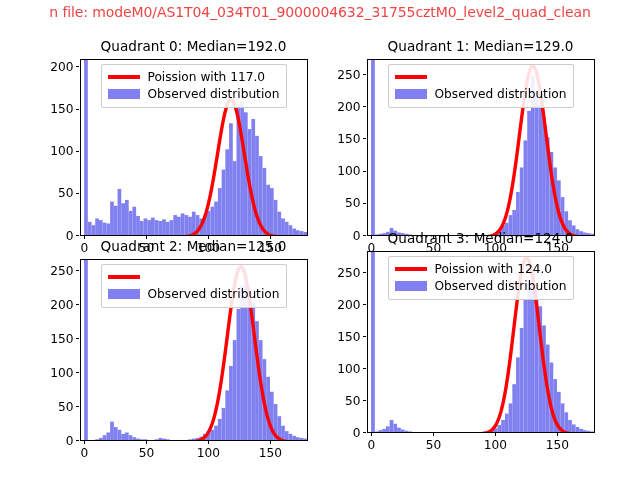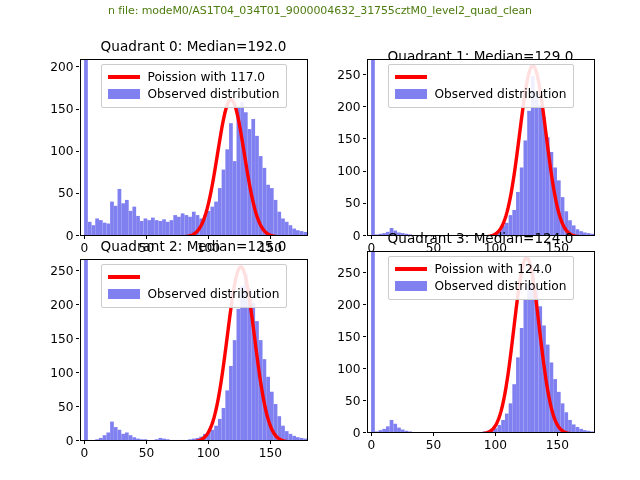--- a/index.html
+++ b/index.html
@@ -19,22 +19,22 @@
     left: 0; top: 0;
     width: 640px;
     height: 480px;
   }
   .suptitle {
     position: absolute;
     top: 4px;
     left: 50%;
     transform: translateX(-50%);
     white-space: nowrap;
-    font-size: 11px;
-    color: #4d7c0f;
+    font-size: 14px;
+    color: #ef4444;
     font-family: "DejaVu Sans", sans-serif;
     letter-spacing: -0.1px;
   }
   .panel {
     position: absolute;
   }
   .axes-title {
     position: absolute;
     left: 50%;
     transform: translateX(-50%);
@@ -213,21 +213,21 @@
       <div class="tickmark xtickmark" style="left: 83.9065px; top: 235.5px;"></div>
       <div class="ticklabel xtick-label" style="left: 84.4565px; top: 240.5px;">0</div>
       <div class="tickmark xtickmark" style="left: 145.863px; top: 235.5px;"></div>
       <div class="ticklabel xtick-label" style="left: 146.413px; top: 240.5px;">50</div>
       <div class="tickmark xtickmark" style="left: 207.82px; top: 235.5px;"></div>
       <div class="ticklabel xtick-label" style="left: 208.37px; top: 240.5px;">100</div>
       <div class="tickmark xtickmark" style="left: 269.776px; top: 235.5px;"></div>
       <div class="ticklabel xtick-label" style="left: 270.326px; top: 240.5px;">150</div>
     </div>
     <div class="panel" style="left: 0px; top: 0px; width: 640px; height: 480px;">
-      <div class="axes-title" style="left: 480.5px; top: 37.5px; margin-top: 10px;">Quadrant 1: Median=129.0</div>
+      <div class="axes-title" style="left: 480.5px; top: 37.5px;">Quadrant 1: Median=129.0</div>
       <div class="plotbox" style="left: 366.5px; top: 58.5px; width: 228px; height: 177px;">
         <svg class="plotsvg" width="228" height="177">
           <g>
             <rect x="3.0978260869565215" y="0" width="3.717391304347826" height="177" fill="#8080f0"></rect>
             <rect x="6.815217391304348" y="174.42545454545456" width="3.717391304347826" height="2.5745454545454436" fill="#8080f0"></rect>
             <rect x="10.532608695652174" y="173.78181818181818" width="3.717391304347826" height="3.2181818181818187" fill="#8080f0"></rect>
             <rect x="14.25" y="173.1381818181818" width="3.717391304347828" height="3.861818181818194" fill="#8080f0"></rect>
             <rect x="17.967391304347828" y="171.85090909090908" width="3.7173913043478244" height="5.149090909090916" fill="#8080f0"></rect>
             <rect x="21.684782608695652" y="167.98909090909092" width="3.7173913043478244" height="9.010909090909081" fill="#8080f0"></rect>
             <rect x="25.402173913043477" y="170.56363636363636" width="3.7173913043478315" height="6.436363636363637" fill="#8080f0"></rect>

